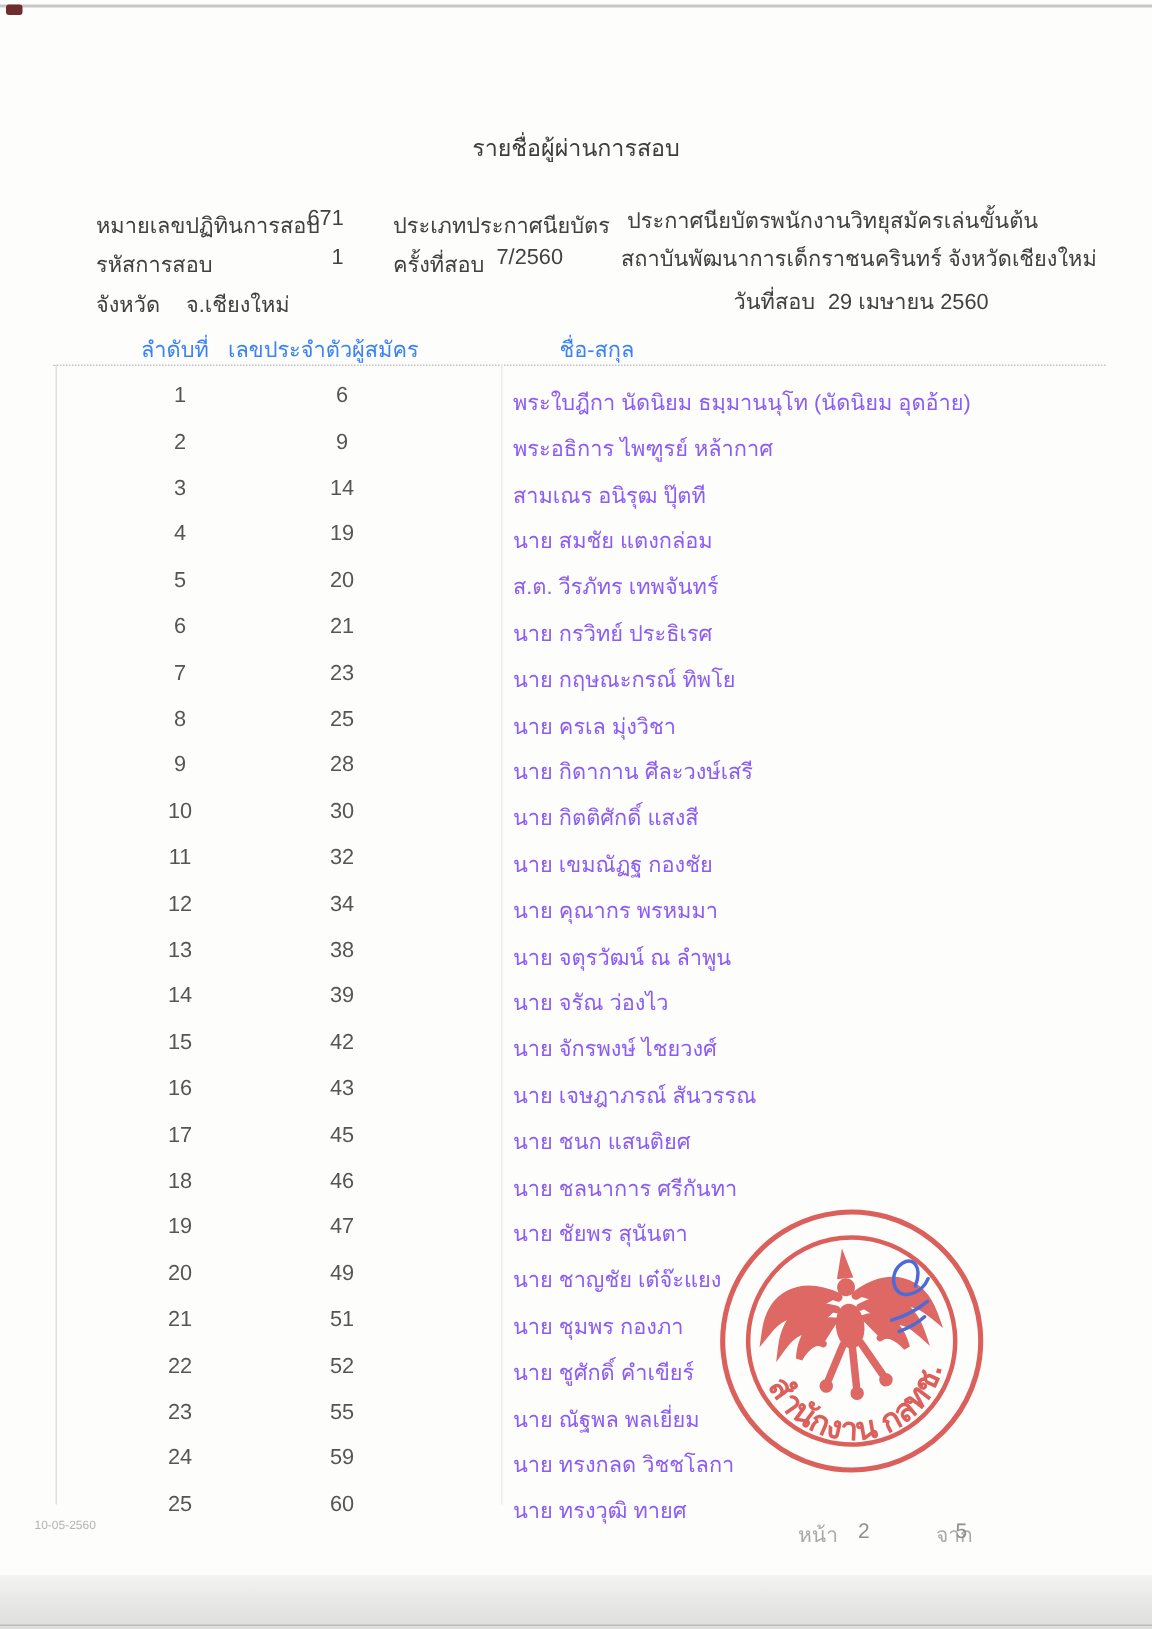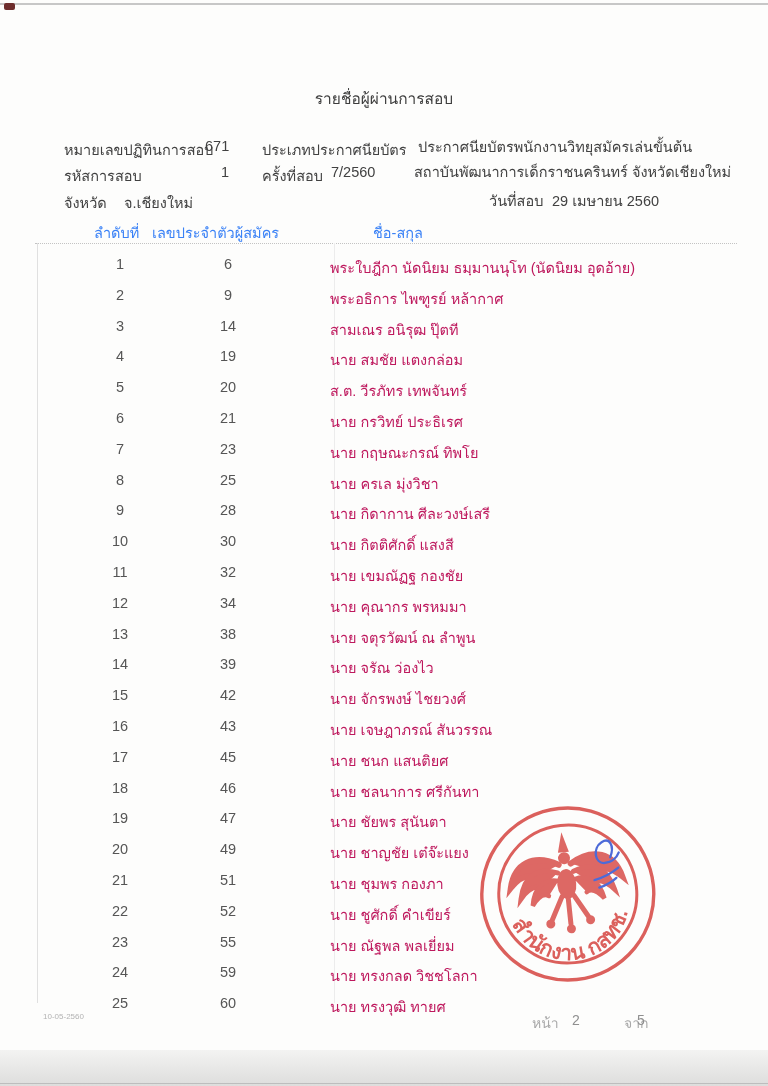--- a/index.html
+++ b/index.html
@@ -25,28 +25,28 @@
   .col-header{position:absolute;top:221px;font-size:14.5px;color:#3b82f6;white-space:nowrap;}
   .header-rule{position:absolute;top:243px;left:35px;width:702px;border-top:1px dotted #c3c3c3;}
   .left-rule{position:absolute;top:243px;left:37px;width:1px;height:760px;background:#e0e0e0;}
   .mid-rule{position:absolute;top:243px;left:334px;width:1px;height:760px;background:#ececec;}
 
   .tbody{position:absolute;top:250px;left:0;width:768px;}
   .trow{position:relative;height:30.8px;}
   .trow span{position:absolute;top:6px;font-size:14.5px;white-space:nowrap;}
   .c-no{left:98px;width:44px;text-align:center;color:#555;}
   .c-id{left:188px;width:80px;text-align:center;color:#555;}
-  .c-name{left:330px;color:#be185d;}
+  .c-name{left:342px;color:#8b5cf6;}
 
   
   .stamp{position:absolute;left:476px;top:802px;width:184px;height:188px;transform:rotate(-6deg);opacity:.92;}
 
   
   .footer-item{position:absolute;font-size:14px;color:#a9a9a9;white-space:nowrap;}
-  .f-printdate{left:43px;top:1012px;font-size:8px;color:#b3b3b3;}
+  .f-printdate{left:23px;top:1012px;font-size:8px;color:#b3b3b3;}
   .f-page-label{left:532px;top:1012px;}
   .f-page-num{left:572px;top:1012px;color:#8f8f8f;}
   .f-of-label{left:584px;top:1012px;margin-left:40px;}
   .f-page-total{left:637px;top:1012px;color:#8f8f8f;}
 </style>
 </head>
 <body>
 
 <div class="page">
 

